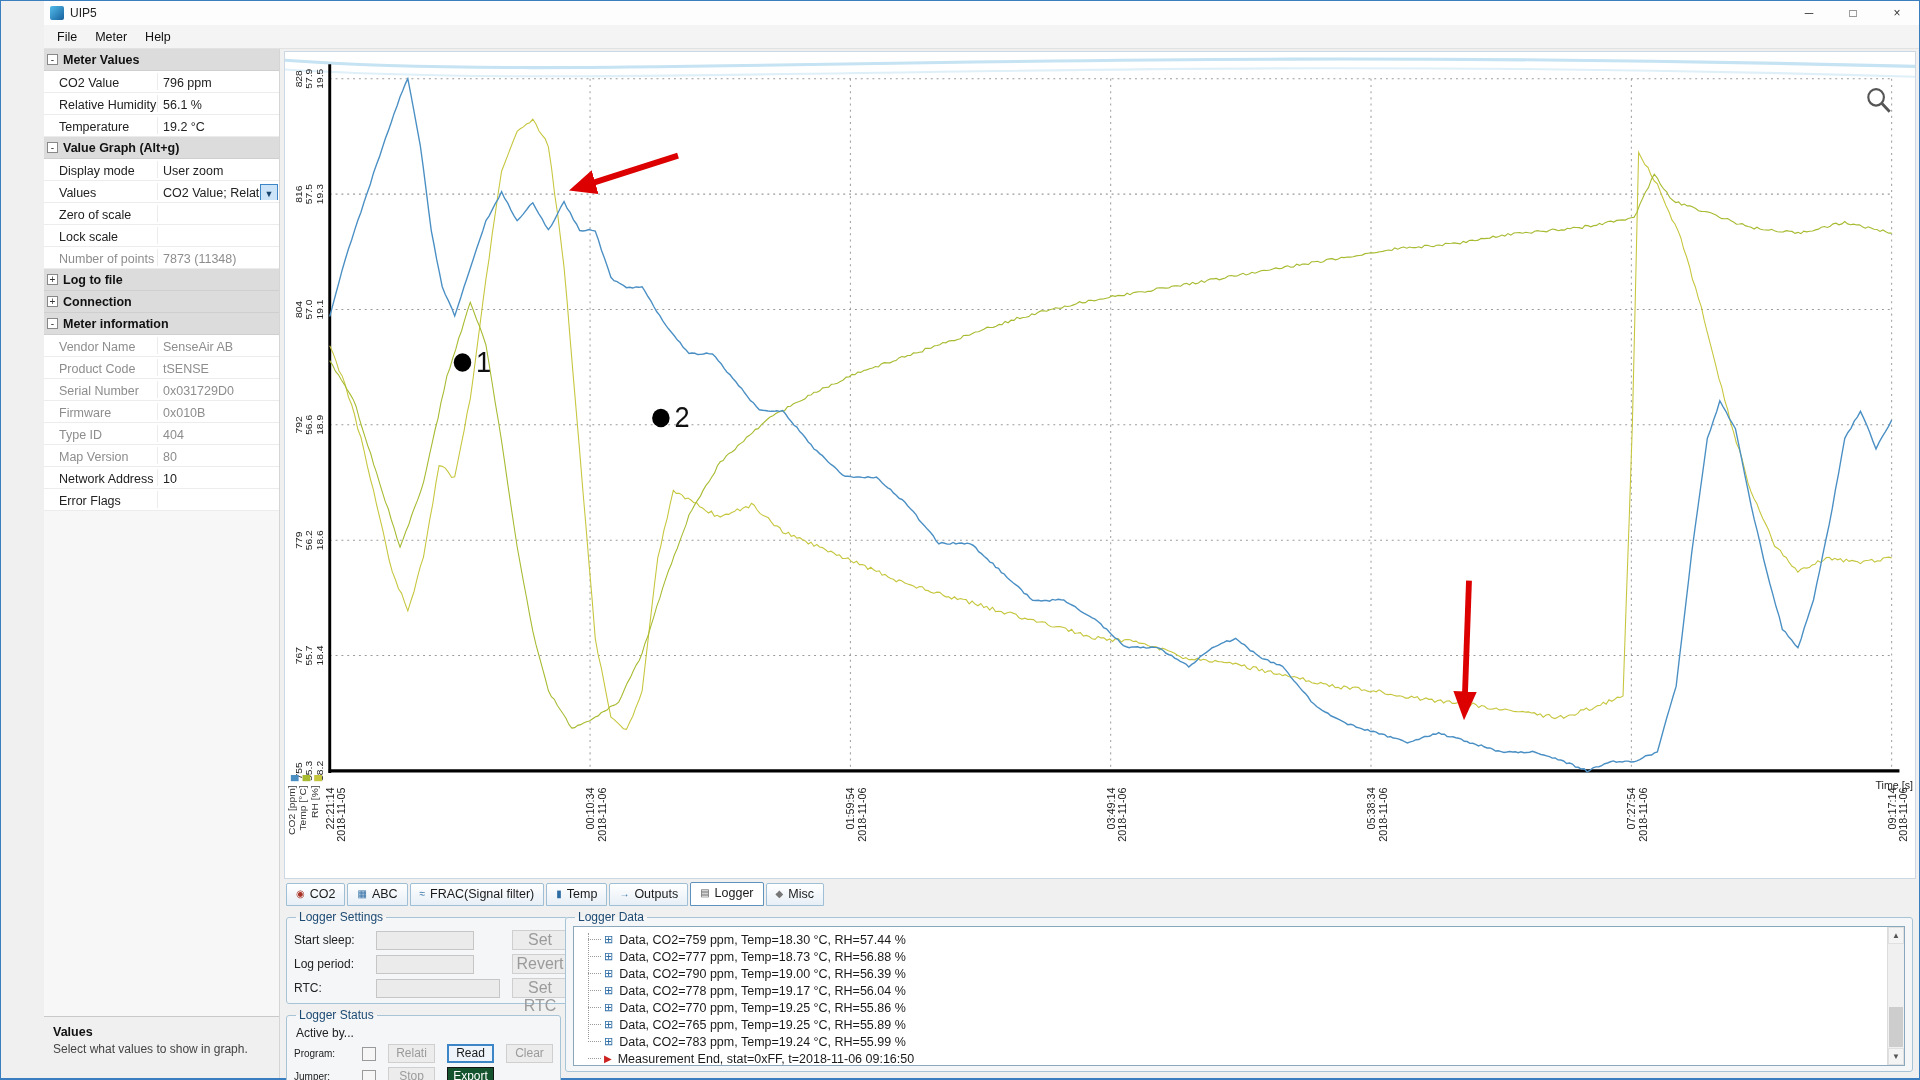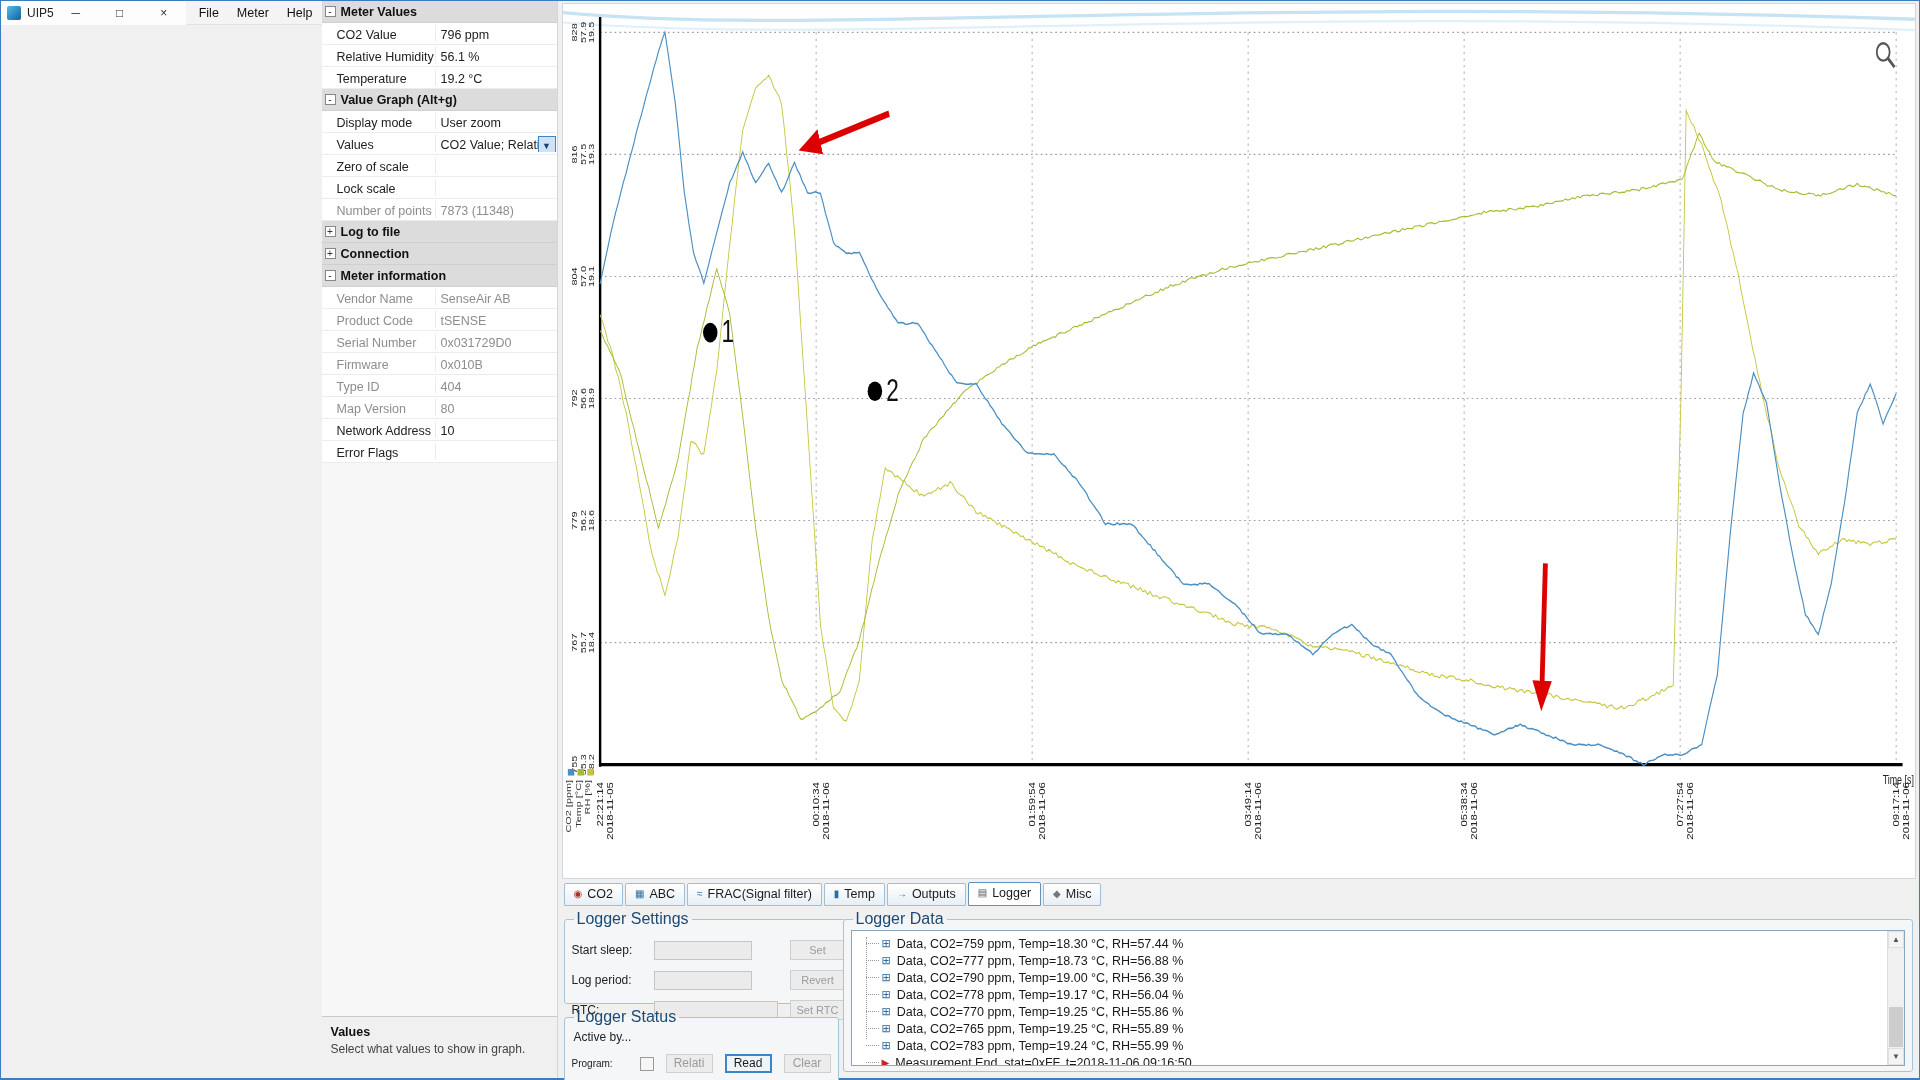--- a/index.html
+++ b/index.html
@@ -1,17 +1,17 @@
 <!DOCTYPE html>
 <html><head>
 <meta charset="utf-8">
 <style>
   *{margin:0;padding:0;box-sizing:border-box;font-family:"Liberation Sans",sans-serif;}
   html,body{width:1920px;height:1080px;overflow:hidden;background:#dcdcdc;}
-  .window{width:1920px;height:1080px;display:flex;flex-direction:row;border:1px solid #3a7ebf;border-bottom:2px solid #3a7ebf;background:#f0f0f0;}
+  .window{width:1920px;height:1080px;display:flex;flex-direction:column;border:1px solid #3a7ebf;border-bottom:2px solid #3a7ebf;background:#f0f0f0;padding-left:43px;}
   
   .titlebar{height:24px;flex:0 0 auto;display:flex;align-items:center;background:#fdfdfd;}
   .app-icon{width:14px;height:14px;margin:0 6px;background:linear-gradient(135deg,#54bdea,#155f9e);border-radius:2px;flex:0 0 auto;}
   .title-text{font-size:12px;color:#222;}
   .tb-spacer{flex:1;}
   .tb-btn{width:44px;height:24px;display:flex;align-items:center;justify-content:center;font-size:12px;color:#333;}
   
   .menubar{height:24px;flex:0 0 auto;display:flex;align-items:center;background:#f4f4f4;border-bottom:1px solid #e2e2e2;padding-left:4px;}
   .menu-item{font-size:12.5px;padding:3px 9px;color:#111;}
   
@@ -35,28 +35,28 @@
   svg text{font-family:"Liberation Sans",sans-serif;}
   
   .tabs{height:27px;flex:0 0 auto;display:flex;align-items:flex-end;gap:2px;padding:2px 0 0 2px;}
   .tab{display:flex;align-items:center;gap:5px;font-size:12.5px;padding:3px 9px 4px;border:1px solid #9ebfd6;border-radius:2px 2px 0 0;background:linear-gradient(#ffffff,#e7eff6);color:#1a1a1a;}
   .tab.active{background:#fff;border:1px solid #5f93bd;padding-bottom:5px;}
   .ticon{font-size:10px;line-height:10px;}
   
   .panels{height:172px;flex:0 0 auto;display:flex;gap:7px;padding:4px 3px 6px 2px;}
   .left-col{width:264px;flex:0 0 auto;display:flex;flex-direction:column;gap:4px;}
   fieldset{border:1px solid #a7c4d6;border-radius:3px;padding:2px 7px 5px;background:#f4f6f8;}
-  legend{font-size:16px;color:#1d4a73;padding:0 3px;margin-left:2px;}
+  legend{font-size:12px;color:#1d4a73;padding:0 3px;margin-left:2px;}
   .fs-settings{height:94px;}
   .fs-status{flex:1;}
-  .lg-row{display:flex;align-items:center;gap:12px;margin-top:10px;font-size:12px;color:#222;}
+  .lg-row{display:flex;align-items:center;gap:12px;margin-top:4px;font-size:12px;color:#222;}
   .lg-label{width:70px;}
   .lg-input{width:98px;height:19px;background:#ebebeb;border:1px solid #c6c6c6;}
   .lg-input.wide{width:124px;}
-  .btn{width:56px;height:20px;font-size:11px;text-align:center;line-height:18px;border:1px solid #cfcfcf;background:#ececec;color:#9b9b9b;margin-left:auto;}
+  .btn{width:56px;height:20px;font-size:16px;text-align:center;line-height:18px;border:1px solid #cfcfcf;background:#ececec;color:#9b9b9b;margin-left:auto;}
   .ls-active{font-size:12px;color:#222;margin:2px 0 0 2px;}
   .ls-label{width:56px;font-size:10px;}
   .cb{width:14px;height:14px;border:1px solid #9a9a9a;background:#f6f6f6;flex:0 0 auto;}
   .btn2{width:47px;height:19px;font-size:12px;text-align:center;line-height:17px;border:1px solid #cfcfcf;background:#ececec;color:#9b9b9b;}
   .btn2.b-read{border:2px solid #3c86c8;background:#eef4fa;color:#1a1a1a;line-height:14px;}
   .btn2.b-export{background:#14532d;color:#fff;border-color:#141414;}
   .fs-logger{flex:1;display:flex;flex-direction:column;margin-left:8px;}
   .ld-box{flex:1;min-height:0;background:#fff;border:1px solid #8aa8bd;display:flex;}
   .ld-list{flex:1;overflow:hidden;padding:4px 4px 4px 30px;font-size:12.5px;color:#1a1a1a;position:relative;}
   .ld-rail{position:absolute;left:14px;top:6px;bottom:26px;border-left:1px dotted #9a9a9a;}

